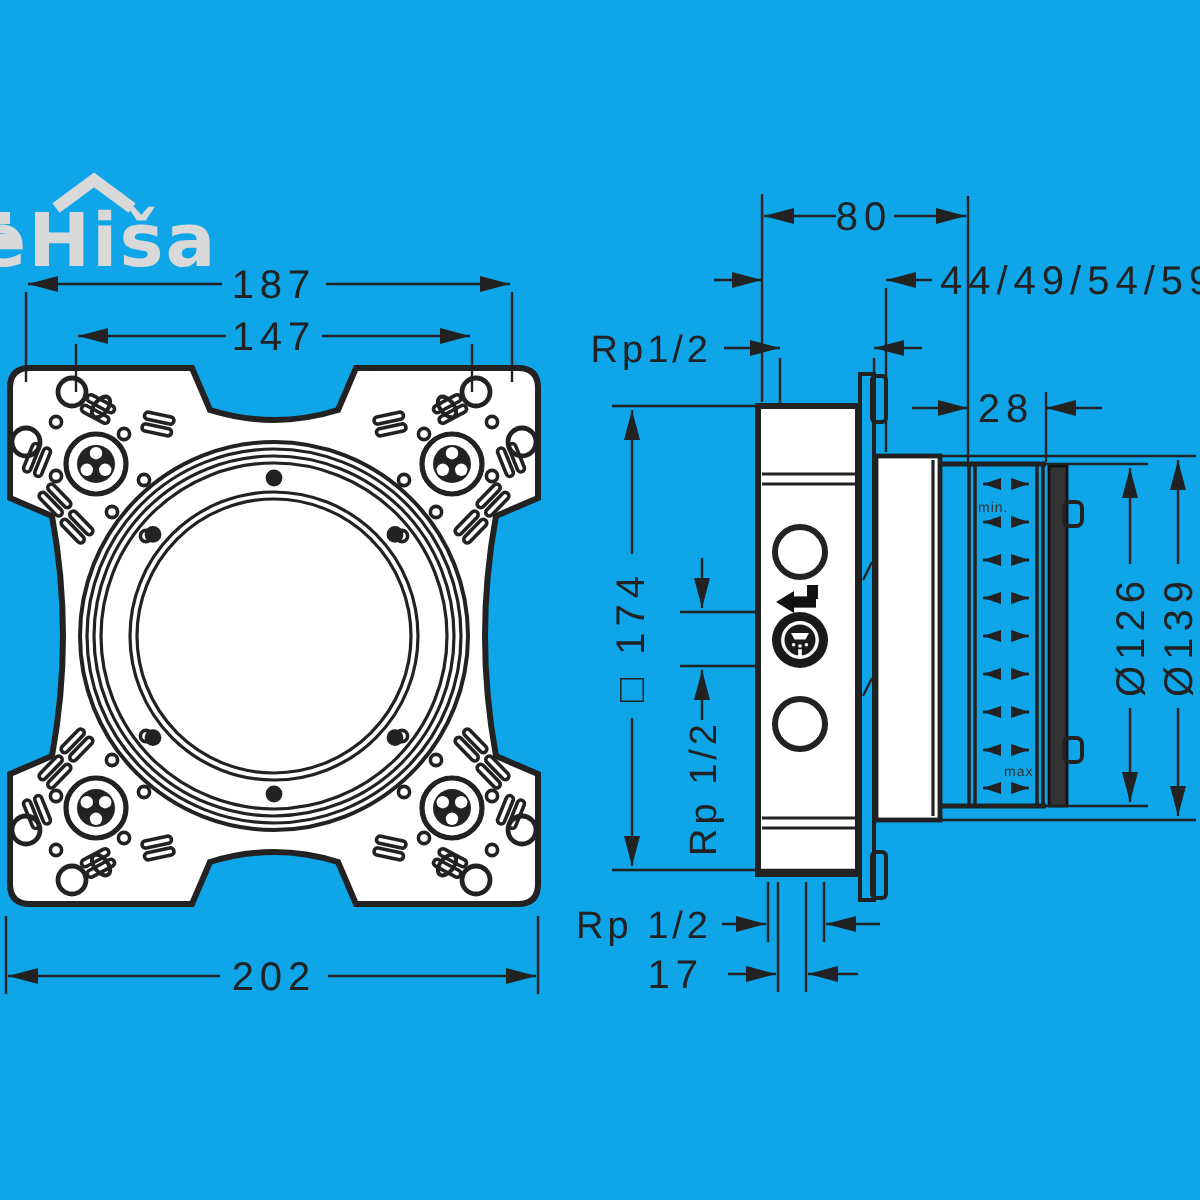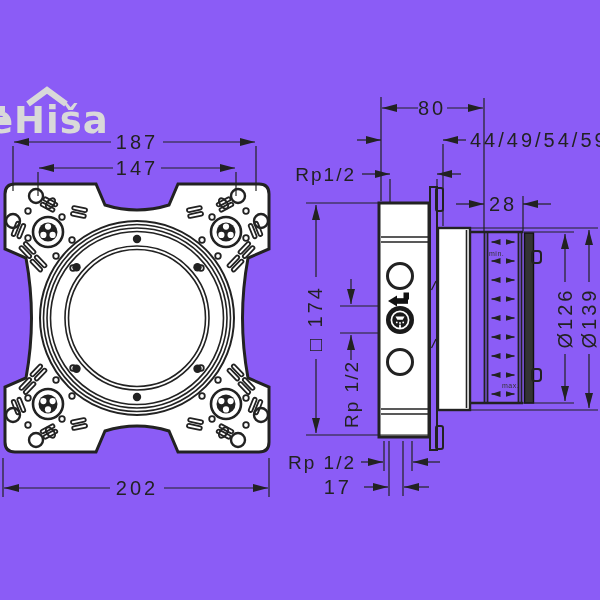--- a/index.html
+++ b/index.html
@@ -1,16 +1,16 @@
 <!DOCTYPE html>
 <html><head>
 <meta charset="utf-8">
 <style>
   html,body{margin:0;padding:0;background:#fff;}
-  .page{position:relative;width:600px;height:600px;background:#8b5cf6;overflow:hidden;}
+  .page{position:relative;width:600px;height:600px;background:#0ea5e9;overflow:hidden;}
   svg{display:block;}
   .o3 {stroke:#222;stroke-width:3;fill:#fff;}
   .o26{stroke:#222;stroke-width:2.6;fill:#fff;}
   .o24{stroke:#222;stroke-width:2.4;fill:#fff;}
   .s2 {stroke:#222;stroke-width:2;fill:none;}
   .s18{stroke:#222;stroke-width:1.8;fill:none;}
   .s16{stroke:#222;stroke-width:1.6;fill:none;}
   .dim{stroke:#222;stroke-width:1.2;fill:none;}
   .dimS{stroke:#222;stroke-width:1.4;fill:none;}
   .t{font-family:"Liberation Sans","DejaVu Sans",sans-serif;fill:#222;}

